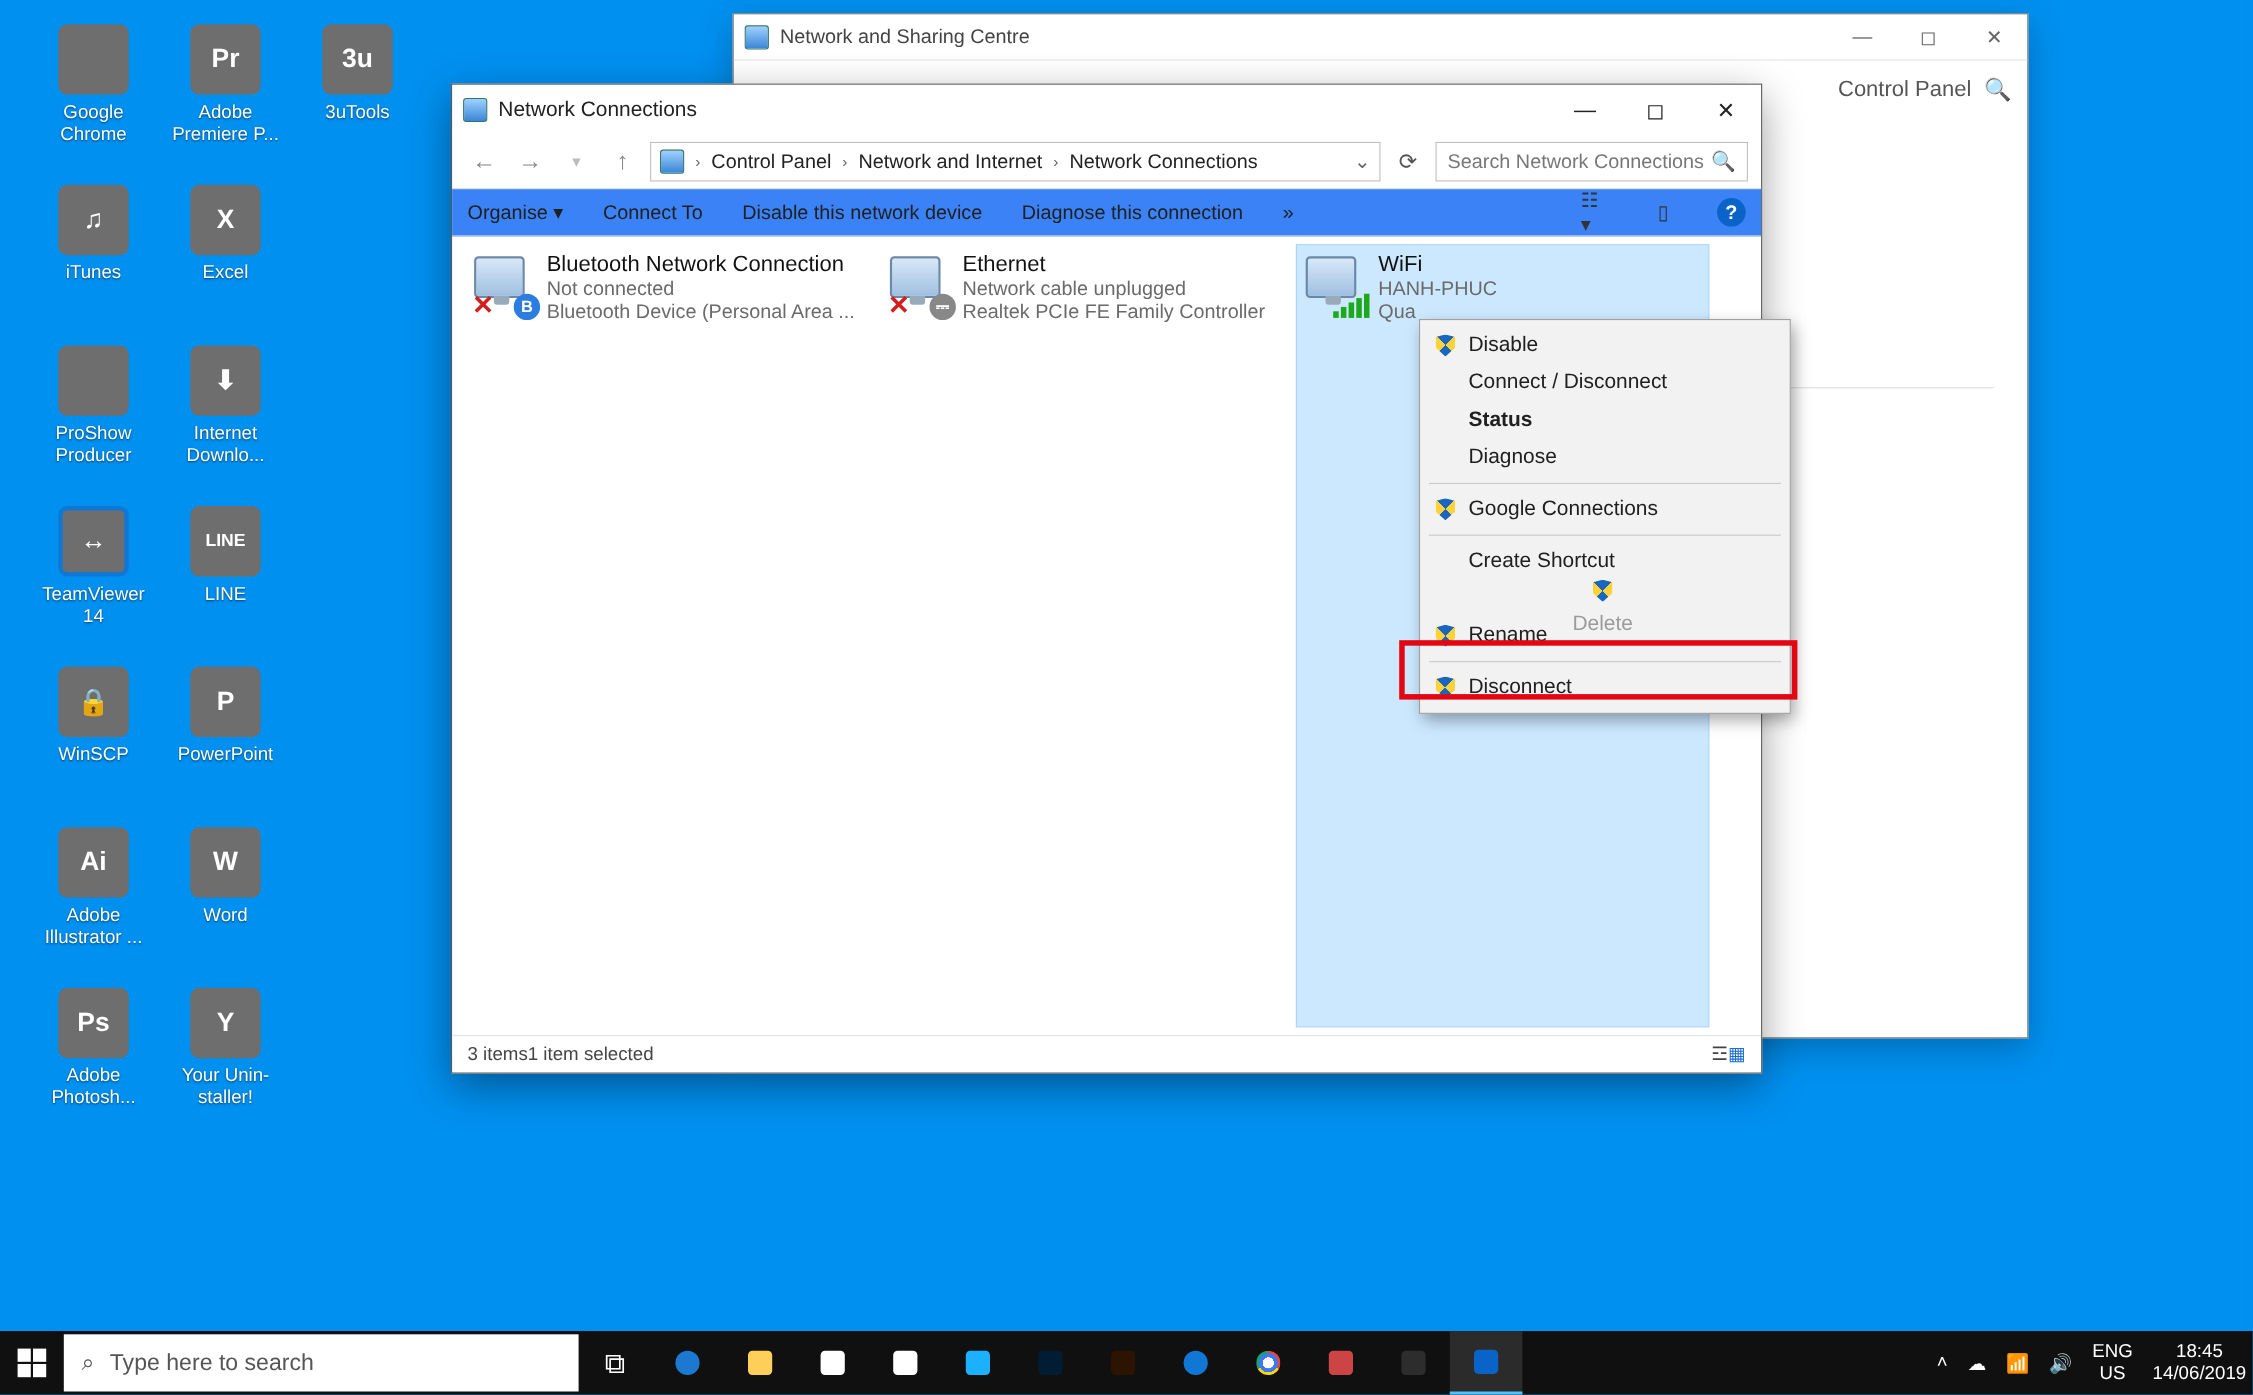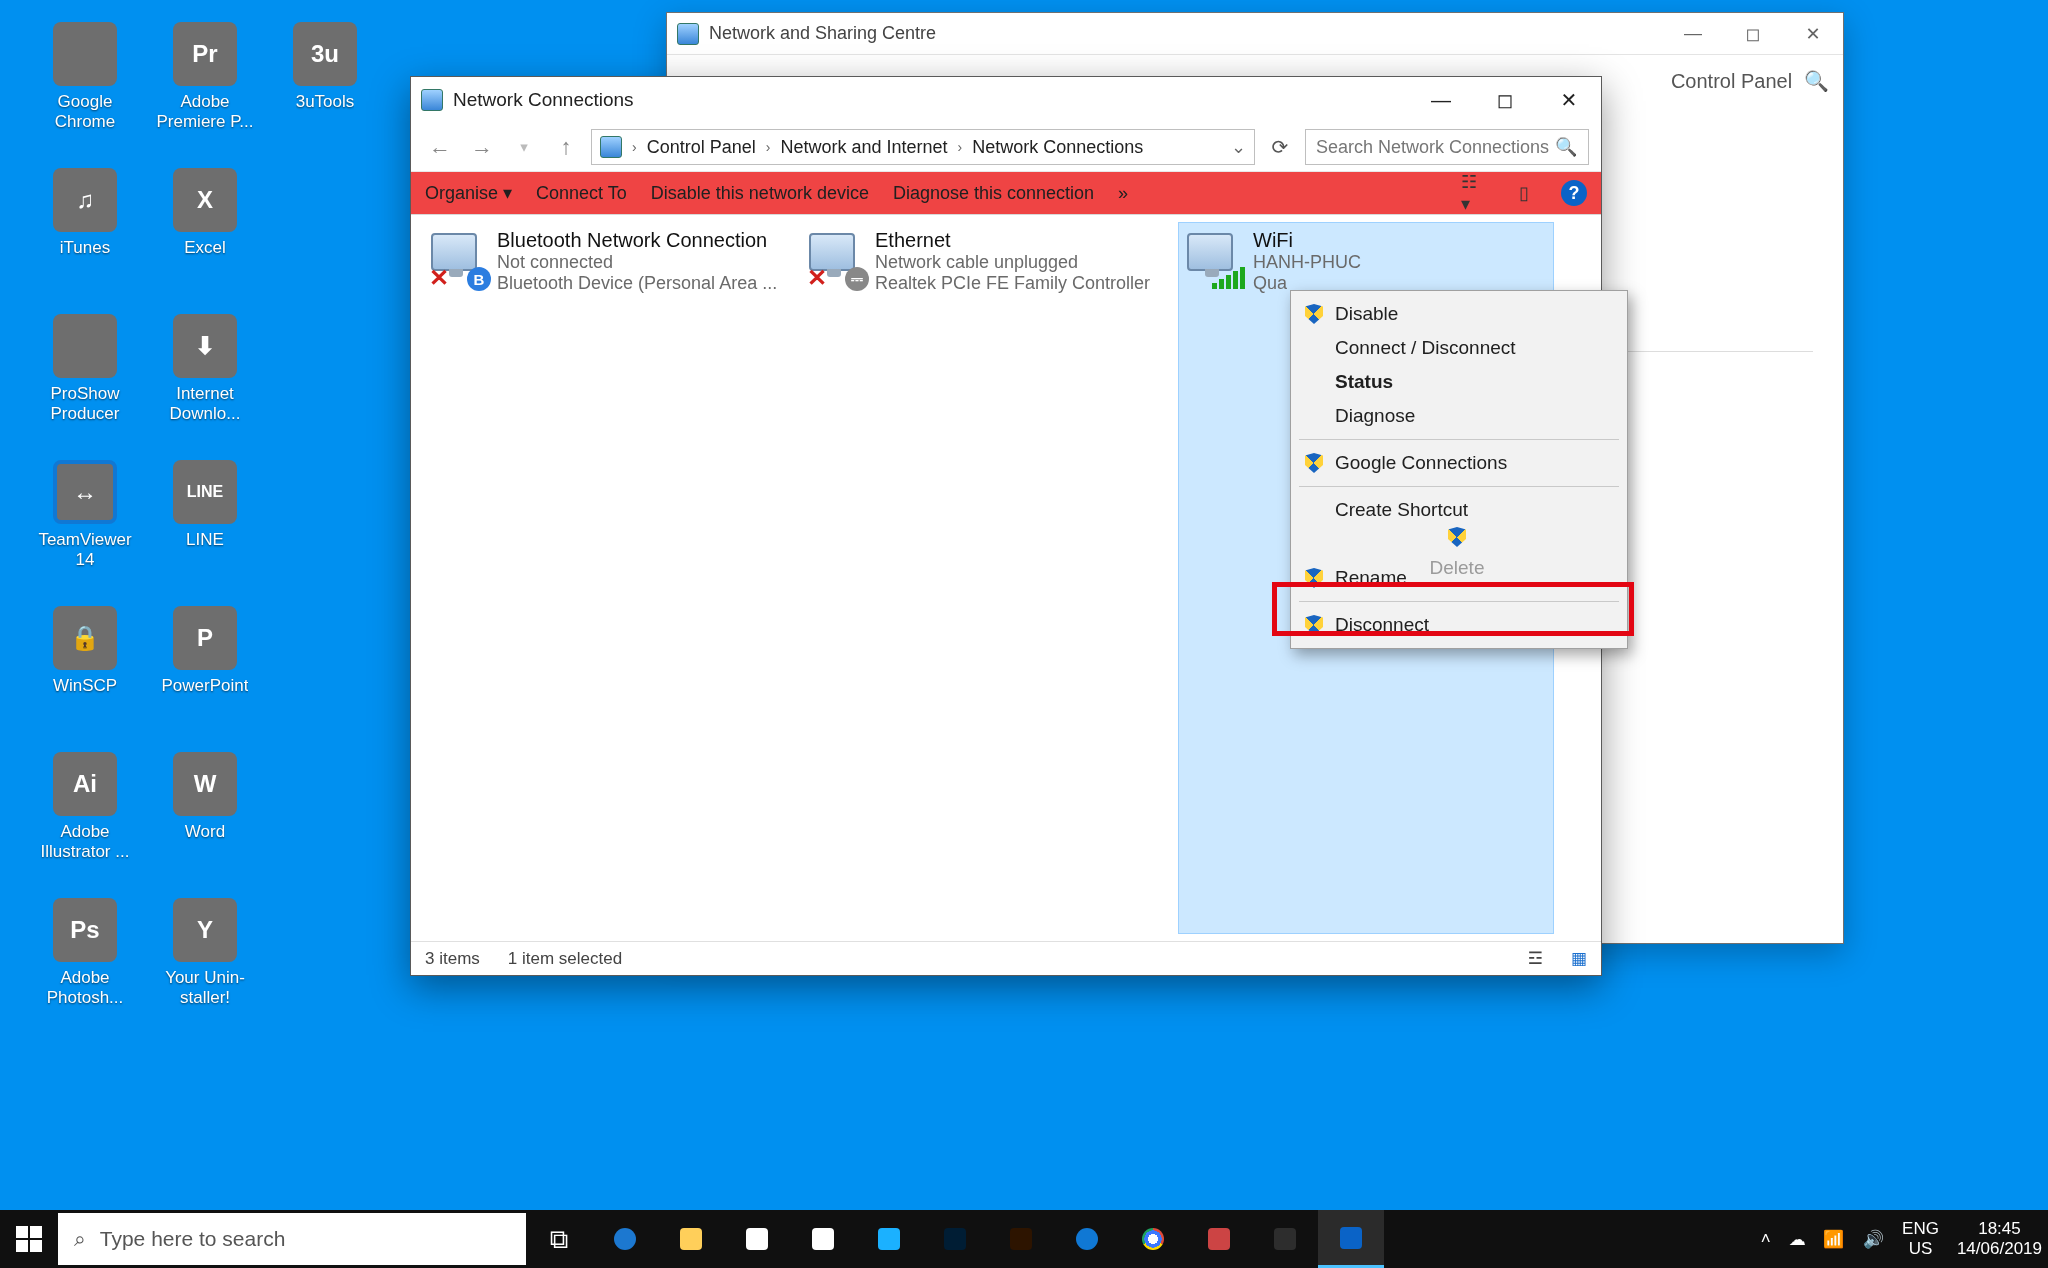--- a/index.html
+++ b/index.html
@@ -155,24 +155,24 @@
     border:1px solid #bfbfbf;
     display:flex; align-items:center; padding:0 10px;
     color:#777;
     font-size:18px;
   }
   .addr .search span:first-child { flex:1; }
 
   .cmdbar {
     height:44px;
     display:flex; align-items:center;
-    padding:0 14px; gap:24px;
+    padding:0 14px; gap:36px;
     border-top:1px solid #e8e8e8;
     border-bottom:1px solid #d8d8d8;
-    background:#ef4444;
+    background:#3b82f6;
     font-size:18px;
   }
   .cmdbar .spacer { flex:1; }
   .cmdbar .ico {
     width:26px;height:26px;border:0;
     display:flex;align-items:center;justify-content:center;
     color:#333;
   }
   .cmdbar .help {
     width:26px;height:26px;border-radius:50%;
@@ -267,21 +267,21 @@
     left:1272px; top:582px;
     width:362px; height:54px;
     border:5px solid #e30613;
     pointer-events:none;
   }
 
   .statusbar {
     height:34px;
     border-top:1px solid #e0e0e0;
     display:flex; align-items:center;
-    padding:0 14px; gap:28px;
+    padding:0 14px; 
     font-size:17px; color:#444;
   }
   .statusbar .sp { flex:1; }
 
   
   .taskbar {
     position:absolute; left:0; right:0; bottom:0;
     height:58px;
     background:#101010;
     display:flex; align-items:center;

